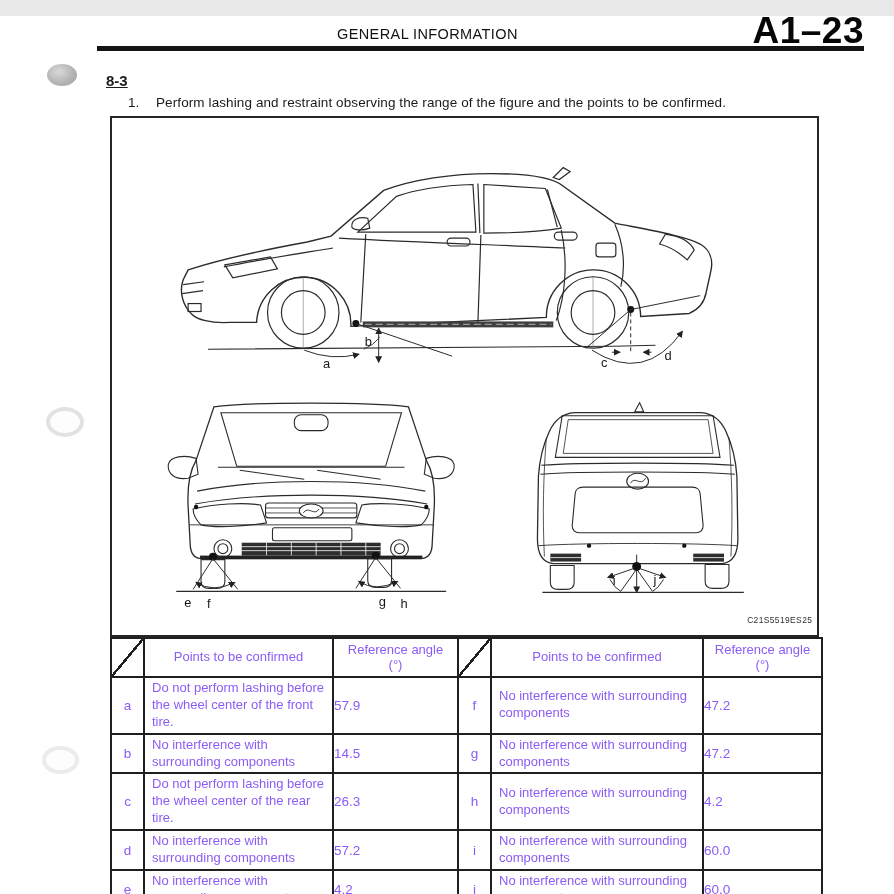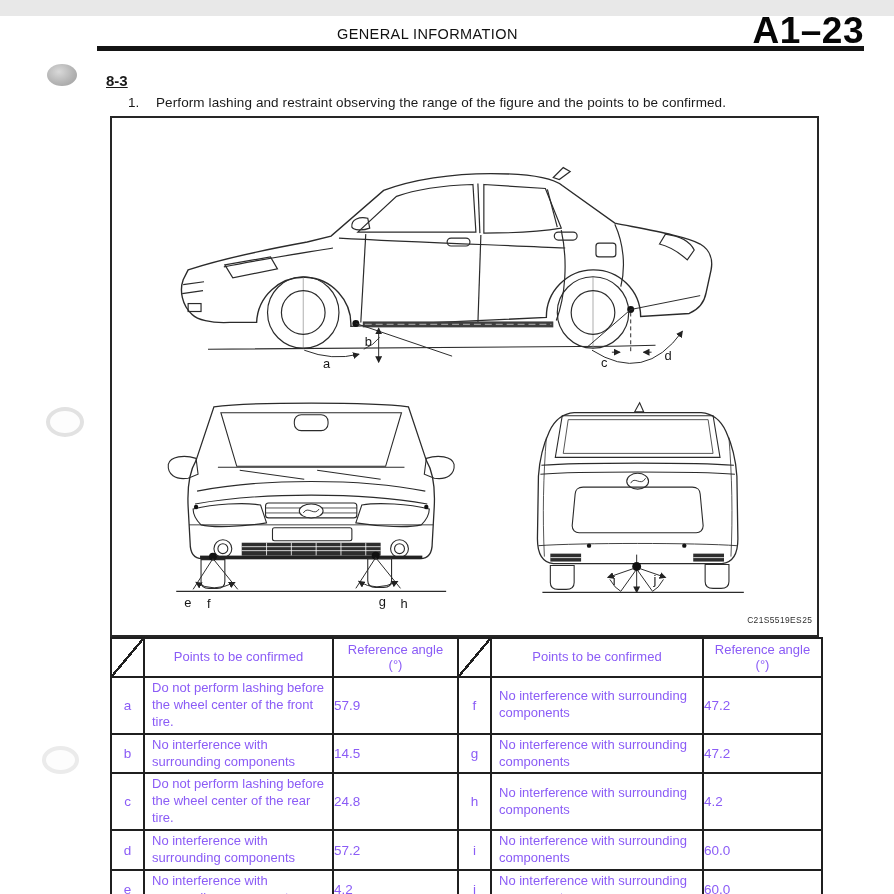--- a/index.html
+++ b/index.html
@@ -244,21 +244,21 @@
       <td class="letter">b</td>
       <td class="pts">No interference with surrounding components</td>
       <td class="ang">14.5</td>
       <td class="letter">g</td>
       <td class="pts">No interference with surrounding components</td>
       <td class="ang">47.2</td>
     </tr>
     <tr class="rh3">
       <td class="letter">c</td>
       <td class="pts">Do not perform lashing before the wheel center of the rear tire.</td>
-      <td class="ang">24.8</td>
+      <td class="ang">26.3</td>
       <td class="letter">h</td>
       <td class="pts">No interference with surrounding components</td>
       <td class="ang">4.2</td>
     </tr>
     <tr class="rh4">
       <td class="letter">d</td>
       <td class="pts">No interference with surrounding components</td>
       <td class="ang">57.2</td>
       <td class="letter">i</td>
       <td class="pts">No interference with surrounding components</td>

